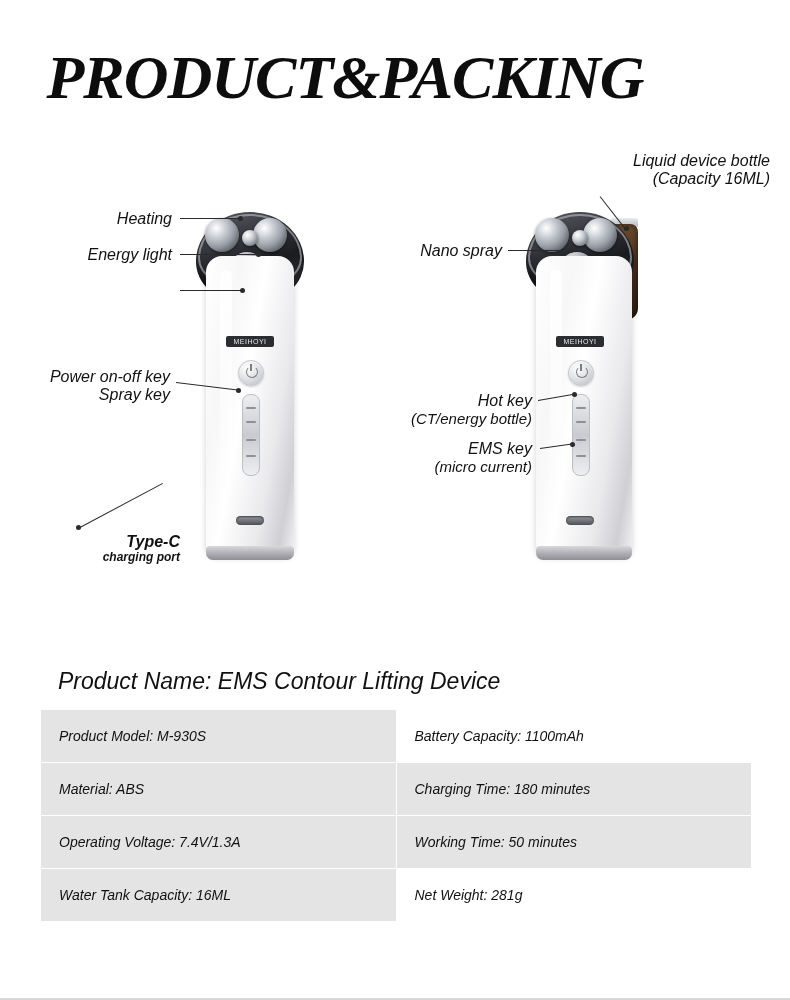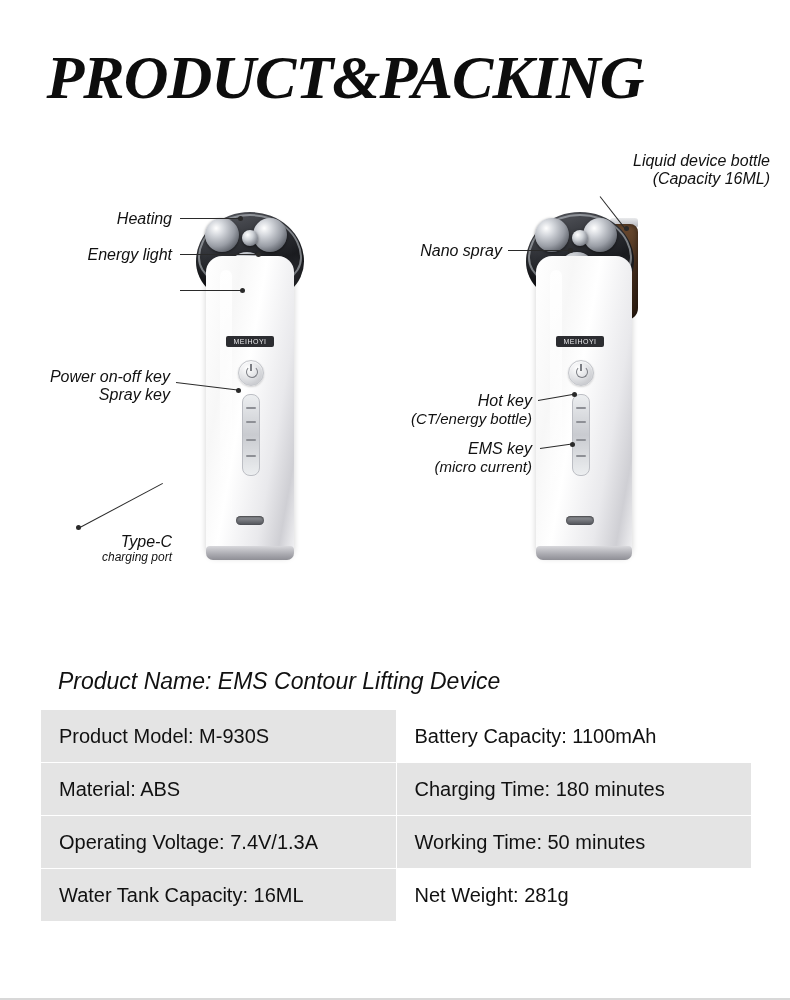--- a/index.html
+++ b/index.html
@@ -268,21 +268,22 @@
     padding: 6px 0 14px 18px;
   }
   table.specs {
     width: 712px;
     border-collapse: collapse;
     table-layout: fixed;
   }
   table.specs td {
     height: 52px;
     font-family: "Liberation Sans", sans-serif;
-    font-size: 20px;
+    font-style: italic;
+    font-size: 14px;
     color: #111;
     padding: 0 0 0 18px;
     border: 1px solid #ffffff;
     vertical-align: middle;
   }
   td.shade { background: #e4e4e4; }
   td.plain { background: #ffffff; }
 
   
   .page-border-bottom {
@@ -372,21 +373,21 @@
   <div class="lead" style="left:180px; top:160px; width:62px;"></div>
   <div class="dot" style="left:240px; top:158px;"></div>
 
   <div class="callout right-al" style="left:0px; top:238px; width:170px;">
     <span>Power on-off key</span>
     <span class="sub" style="font-size:16px;">Spray key</span>
   </div>
   <div class="lead" style="left:176px; top:252px; width:62px; transform: rotate(7deg);"></div>
   <div class="dot" style="left:236px; top:258px;"></div>
 
-  <div class="callout right-al" style="left:0px; top:403px; width:172px;">
+  <div class="callout right-al" style="left:8px; top:403px; width:172px;font-weight:bold;">
     <span>Type-C</span>
     <span class="sub" style="font-size:12px;">charging port</span>
   </div>
   <div class="lead" style="left:78px; top:398px; width:96px; transform: rotate(-28deg);"></div>
   <div class="dot" style="left:76px; top:395px;"></div>
 
   <div class="callout center-al" style="left:520px; top:22px; width:250px;">
     <span>Liquid  device  bottle</span>
     <span class="sub" style="font-size:16px;">(Capacity  16ML)</span>
   </div>

